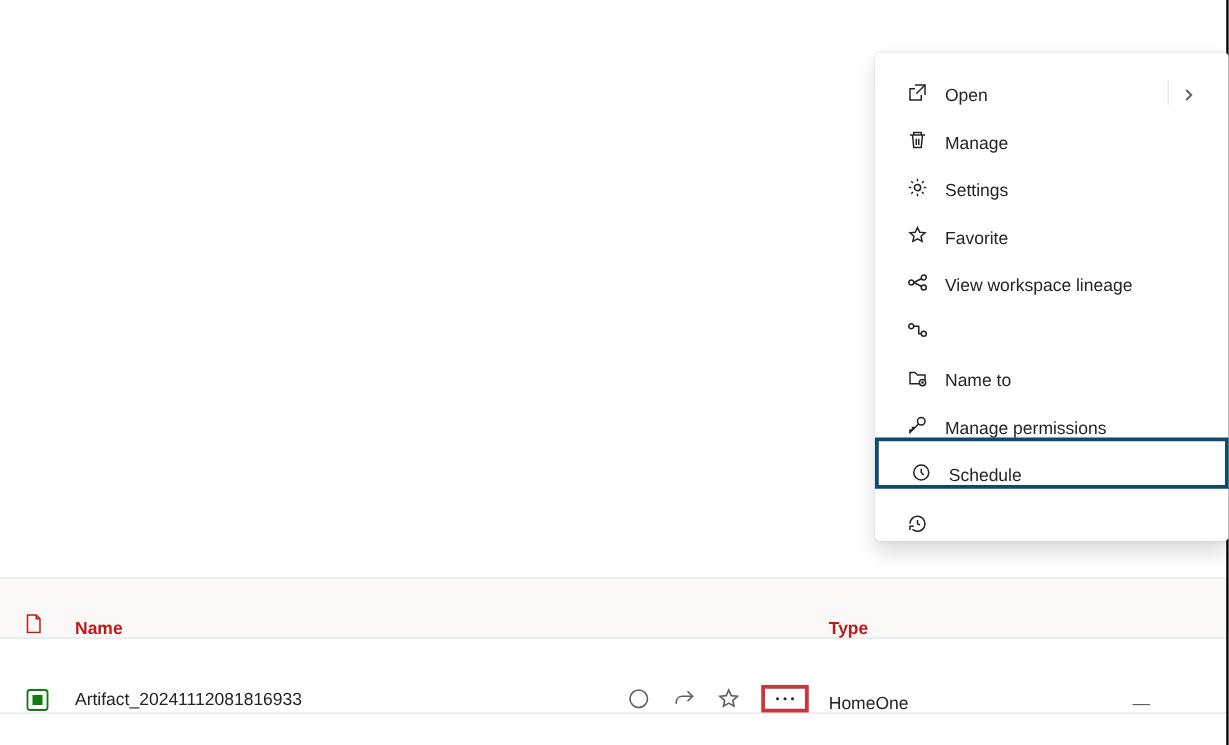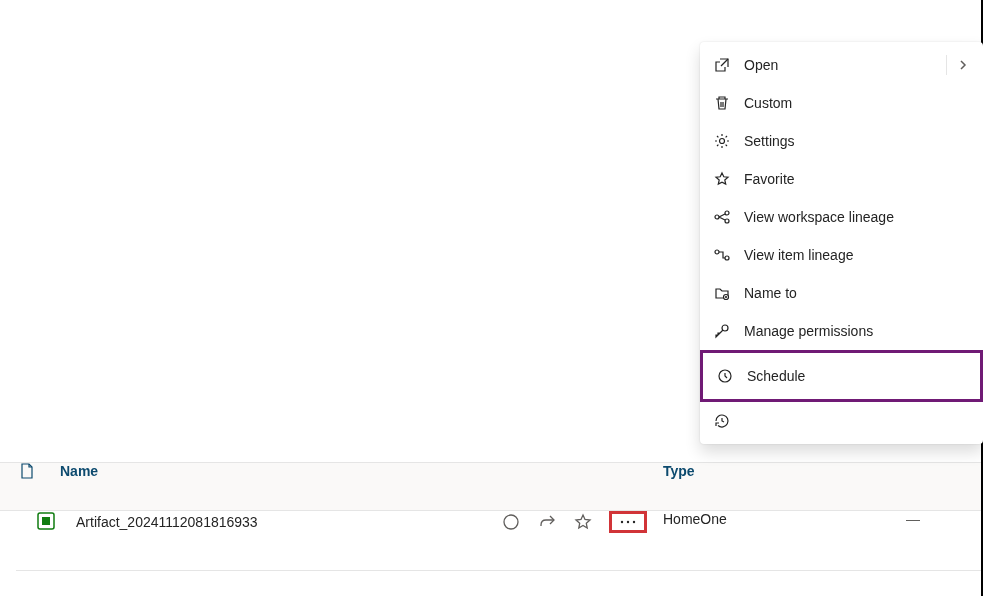--- a/index.html
+++ b/index.html
@@ -18,26 +18,26 @@
       position: relative;
     }
     .whitespace-area {
       height: 463px;
       width: 100%;
       background: #fff;
       border-bottom: 1px solid #e5e5e5;
     }
     .table-header {
       display: flex;
-      align-items: flex-start;
+      align-items: flex-end;
       height: 48px;
       padding: 0 20px;
       border-bottom: 1px solid #e5e5e5;
       font-weight: 600;
-      color: #0c4a6e;
+      color: #b91c1c;
       background: #faf9f8;
     }
     .col-icon {
       width: 40px;
       display: flex;
       align-items: center;
     }
     .col-name {
       flex: 1;
       display: flex;
@@ -50,25 +50,24 @@
     }
     .col-dash {
       width: 100px;
       display: flex;
       align-items: center;
       justify-content: center;
       color: #605e5c;
     }
     .table-row {
       display: flex;
-      align-items: flex-start;
+      align-items: flex-end;
       height: 60px;
       padding: 0 20px;
       border-bottom: 1px solid #e5e5e5;
-      margin-left: 16px;
     }
     .item-icon {
       width: 20px;
       height: 20px;
       display: flex;
       align-items: center;
       justify-content: center;
     }
     .row-actions {
       display: flex;
@@ -98,29 +97,29 @@
       right: 0;
       width: 283px;
       background: #fff;
       box-shadow: 0 8px 16px rgba(0,0,0,0.14), 0 0 2px rgba(0,0,0,0.12);
       border-radius: 4px;
       padding: 4px 0;
       z-index: 100;
     }
     .menu-item {
       display: flex;
-      align-items: center;
+      align-items: flex-end;
       height: 38px;
-      padding: 0 12px;
+      padding: 0 24px;
       cursor: pointer;
       position: relative;
     }
     .menu-item.highlighted {
-      border: 3px solid #701a75;
-      height: 52px;
+      border: 3px solid #0c4a6e;
+      height: 41px;
     }
     .menu-icon {
       width: 20px;
       height: 20px;
       display: flex;
       align-items: center;
       justify-content: center;
       margin-right: 12px;
       color: #242424;
     }
@@ -230,21 +229,21 @@
       </svg>
     </span>
   </div>
 
   <div class="menu-item">
     <span class="menu-icon">
       <svg width="16" height="16" viewBox="0 0 16 16" fill="none" stroke="currentColor" stroke-width="1.2">
         <path d="M2 4h12M5 4V2h6v2M4 4l1 10h6l1-10M7 7v5M9 7v5"></path>
       </svg>
     </span>
-    <span class="menu-label">Custom</span>
+    <span class="menu-label">Manage</span>
   </div>
 
   <div class="menu-item">
     <span class="menu-icon">
       <svg width="16" height="16" viewBox="0 0 16 16" fill="none" stroke="currentColor" stroke-width="1.2">
         <circle cx="8" cy="8" r="2.5"></circle>
         <path d="M8 1v2M8 13v2M3 3l1.4 1.4M11.6 11.6L13 13M1 8h2M13 8h2M3 13l1.4-1.4M11.6 4.4L13 3"></path>
       </svg>
     </span>
     <span class="menu-label">Settings</span>
@@ -272,21 +271,20 @@
   </div>
 
   <div class="menu-item">
     <span class="menu-icon">
       <svg width="16" height="16" viewBox="0 0 16 16" fill="none" stroke="currentColor" stroke-width="1.2">
         <circle cx="3" cy="5" r="2"></circle>
         <circle cx="13" cy="11" r="2"></circle>
         <path d="M5 5h4v6h2"></path>
       </svg>
     </span>
-    <span class="menu-label">View item lineage</span>
   </div>
 
 
   <div class="menu-item">
     <span class="menu-icon">
       <svg width="16" height="16" viewBox="0 0 16 16" fill="none" stroke="currentColor" stroke-width="1.2">
         <path d="M2 4h4l2 2h6v7H2V4z"></path>
         <circle cx="12" cy="12" r="2.5" fill="#fff"></circle>
         <path d="M11 12h2M12 11v2"></path>
       </svg>

